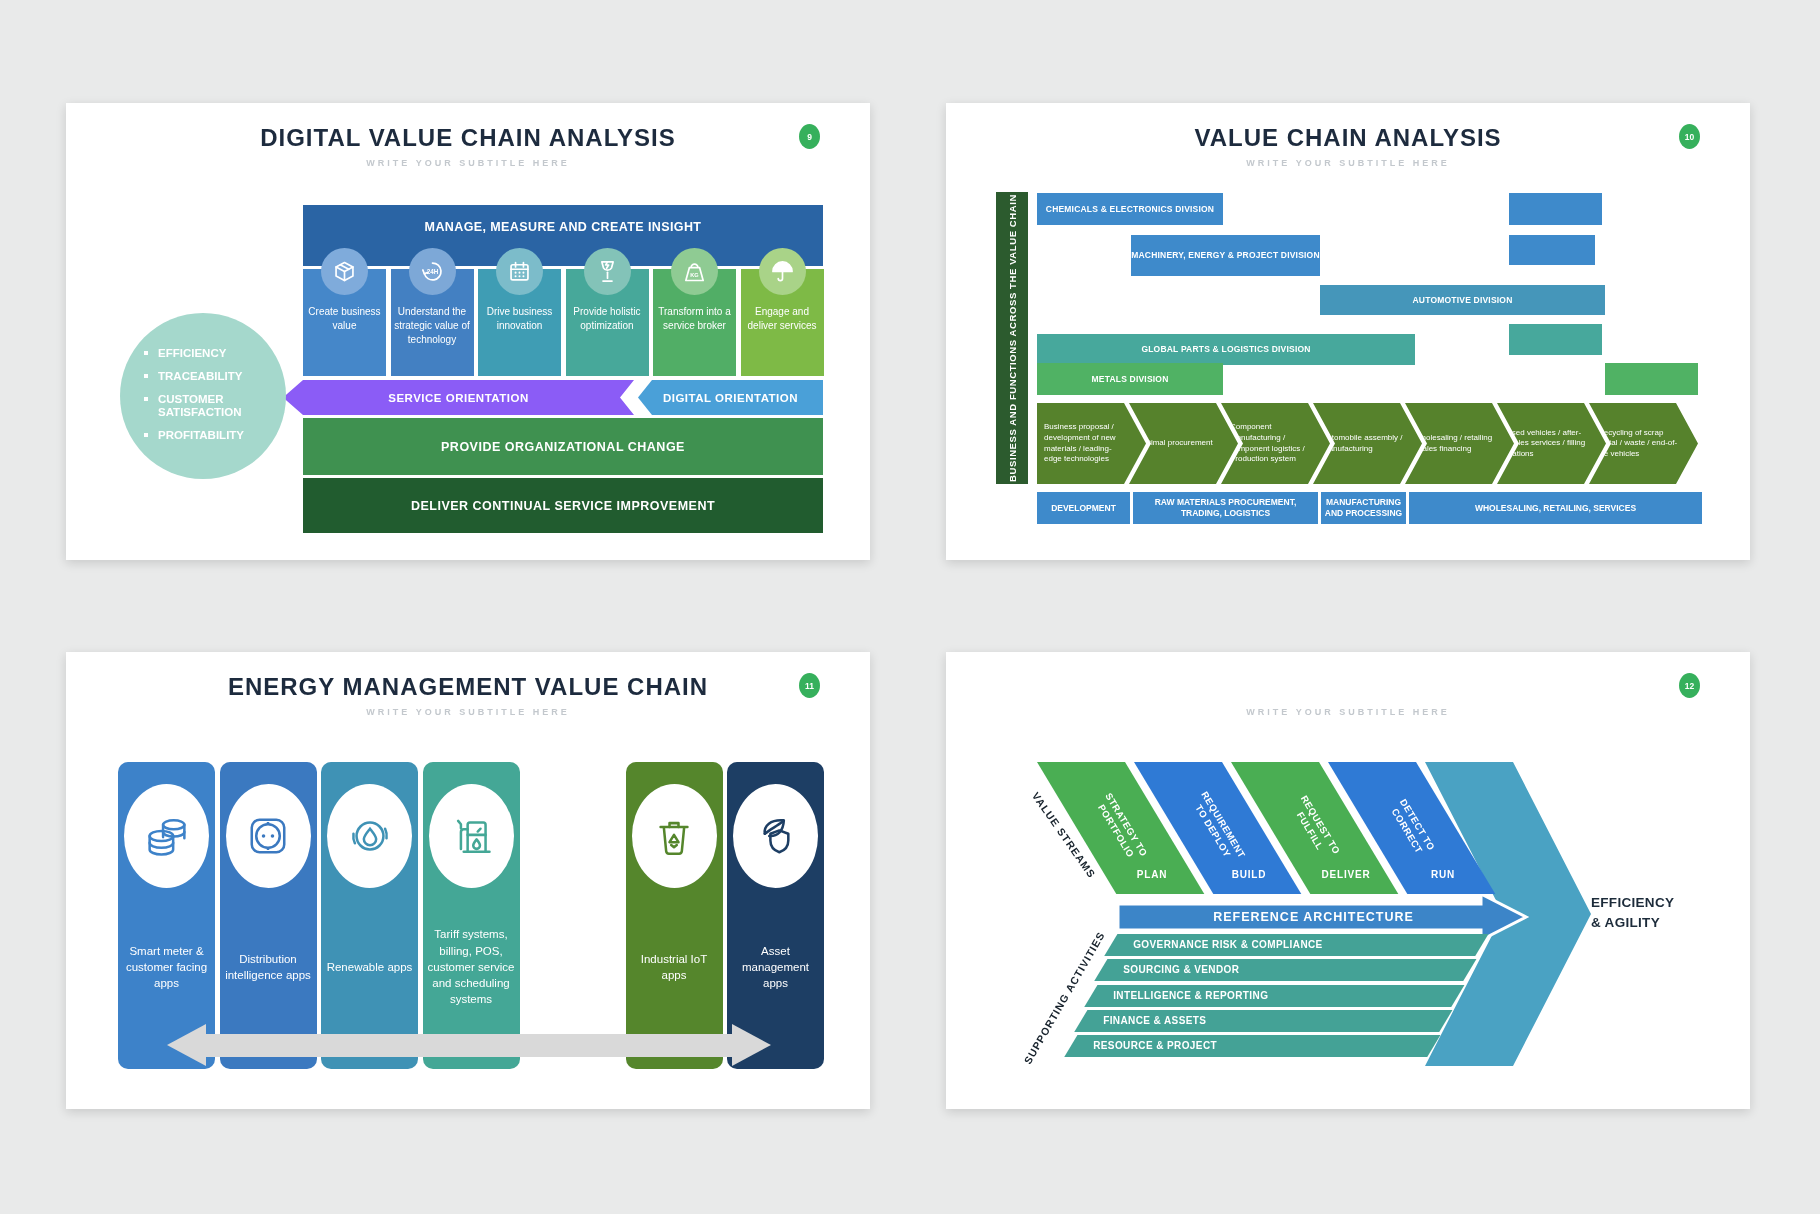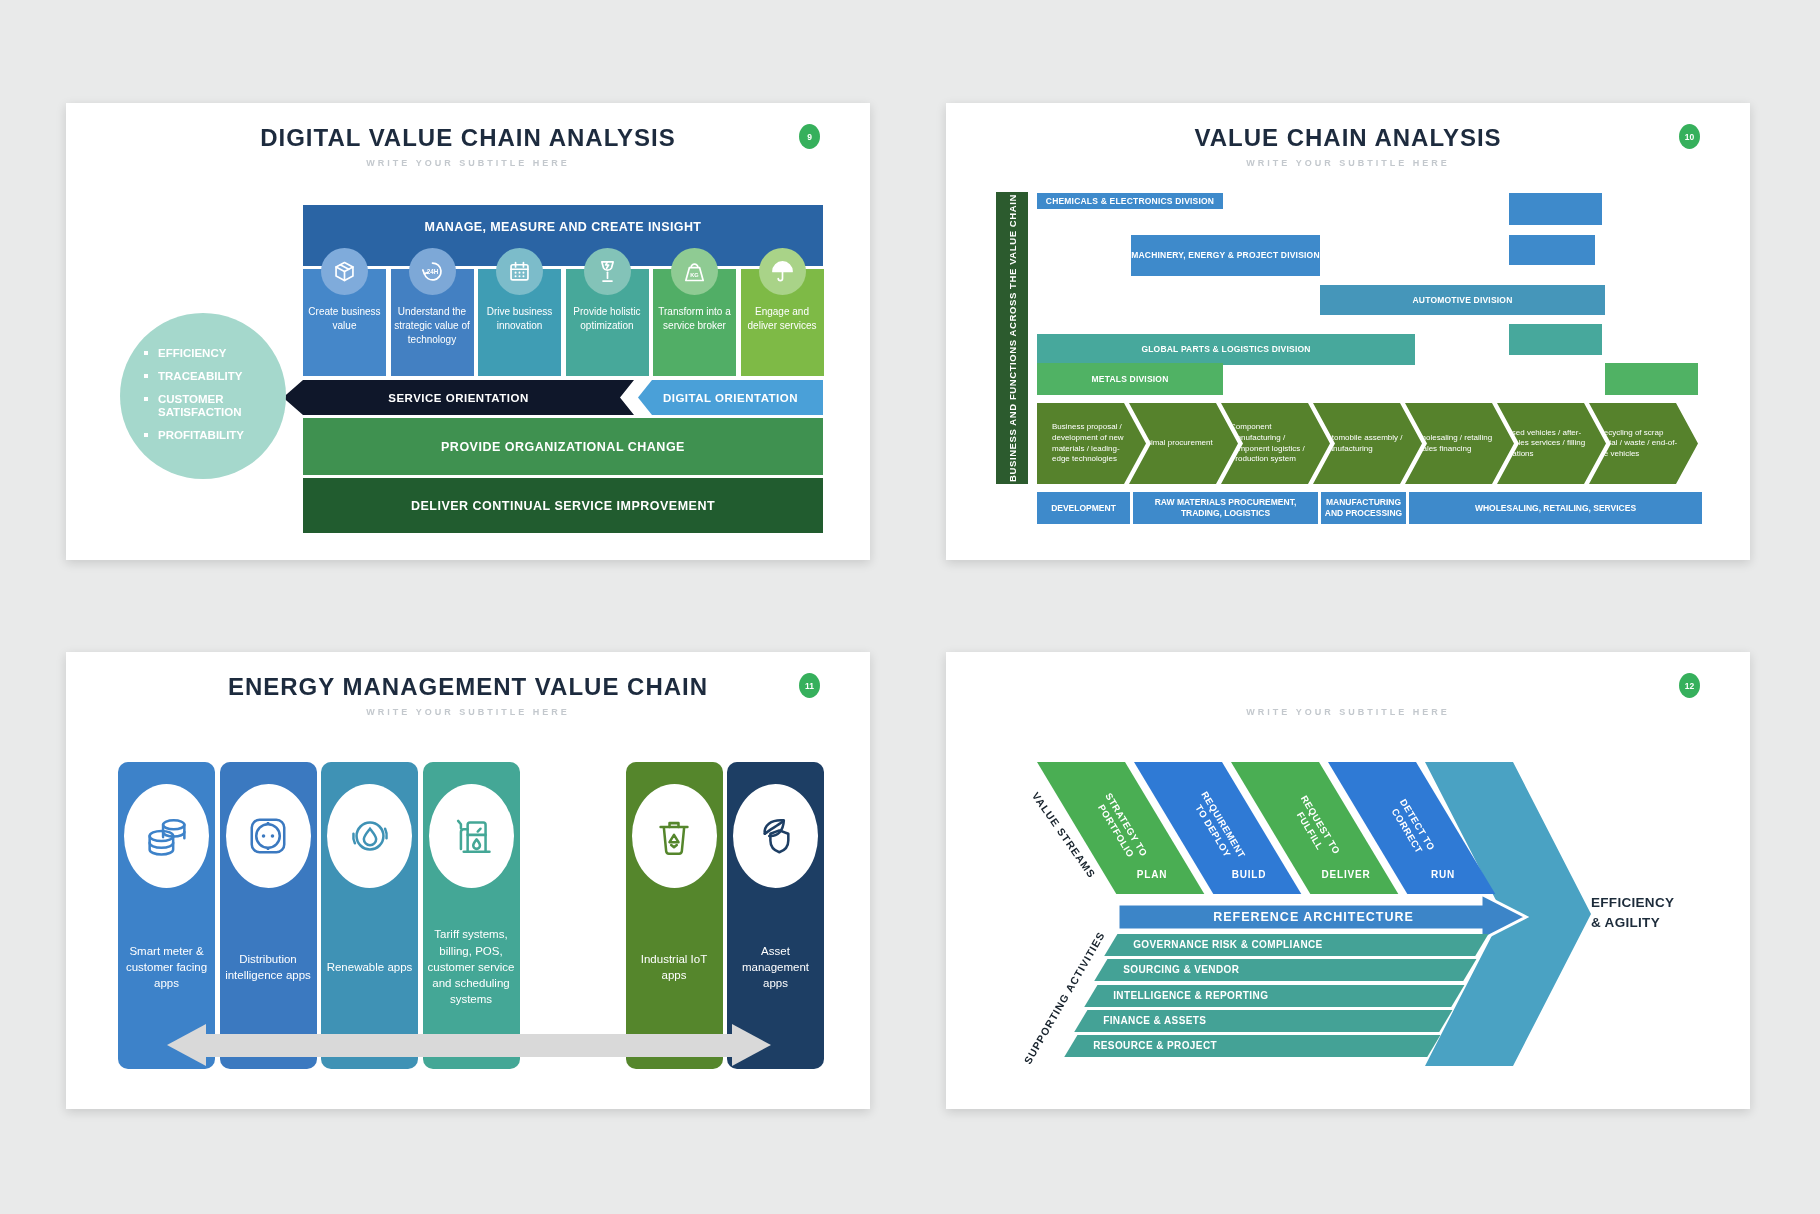--- a/index.html
+++ b/index.html
@@ -18,21 +18,21 @@
   .d-header{position:absolute;left:237px;top:102px;width:520px;height:61px;background:#2a64a4;
             color:#fff;font-size:12.5px;font-weight:bold;text-align:center;padding-top:15px;
             box-sizing:border-box;letter-spacing:.4px;}
   .d-col{position:absolute;top:166px;width:83px;height:107px;}
   .d-label{margin-top:36px;padding:0 3px;text-align:center;color:#fff;font-size:10px;line-height:1.42;}
   .d-circ{position:absolute;top:145px;width:47px;height:47px;border-radius:50%;
           display:flex;align-items:center;justify-content:center;}
   .d-circ svg{width:27px;height:27px;}
   .d-band{position:absolute;top:277px;height:35px;color:#fff;font-size:11.5px;font-weight:bold;
           letter-spacing:.5px;display:flex;align-items:center;justify-content:center;}
-  .d-serv{left:217px;width:351px;background:#0f172a;
+  .d-serv{left:217px;width:351px;background:#8b5cf6;
           clip-path:polygon(0 50%,20px 0,100% 0,calc(100% - 14px) 50%,100% 100%,20px 100%);}
   .d-digi{left:572px;width:185px;background:#4aa0d8;
           clip-path:polygon(0 50%,14px 0,100% 0,100% 100%,14px 100%);}
   .d-green{position:absolute;left:237px;top:315px;width:520px;height:57px;background:#3f9150;
            color:#fff;font-size:12.5px;font-weight:bold;letter-spacing:.5px;
            display:flex;align-items:center;justify-content:center;}
   .d-dark{position:absolute;left:237px;top:375px;width:520px;height:55px;background:#215c2f;
           color:#fff;font-size:12.5px;font-weight:bold;letter-spacing:.5px;
           display:flex;align-items:center;justify-content:center;}
   .d-circle{position:absolute;left:54px;top:210px;width:166px;height:166px;border-radius:50%;
@@ -45,21 +45,21 @@
   .v-side{position:absolute;left:50px;top:89px;width:32px;height:292px;background:#2c5b2e;}
   .v-side span{position:absolute;left:-130px;top:130px;width:292px;height:32px;
                transform:rotate(-90deg);display:flex;align-items:center;justify-content:center;
                color:#fff;font-size:9.5px;font-weight:bold;letter-spacing:.6px;white-space:nowrap;}
   .v-row{position:absolute;color:#fff;font-size:8.5px;font-weight:bold;text-align:center;
          display:flex;align-items:center;justify-content:center;line-height:1.25;letter-spacing:.2px;}
   .v-chev{position:absolute;top:300px;width:115px;height:81px;background:#56822c;
           clip-path:polygon(22px 50%,0 0,87px 0,109px 50%,87px 100%,0 100%);
           color:#fff;font-size:8px;line-height:1.32;display:flex;align-items:center;
           padding:4px 24px 4px 9px;box-sizing:border-box;}
-  .v-chev.first{clip-path:polygon(0 0,87px 0,109px 50%,87px 100%,0 100%);padding-left:15px;}
+  .v-chev.first{clip-path:polygon(0 0,87px 0,109px 50%,87px 100%,0 100%);padding-left:7px;}
   .v-phase{position:absolute;top:389px;height:32px;background:#3e8acb;color:#fff;font-size:8.5px;
            font-weight:bold;text-align:center;display:flex;align-items:center;justify-content:center;
            line-height:1.25;padding:0 2px;box-sizing:border-box;}
   
   .e-col{position:absolute;top:110px;width:97px;height:307px;border-radius:10px;}
   .e-oval{position:absolute;left:6px;top:22px;width:85px;height:104px;background:#fff;border-radius:50%;
           display:flex;align-items:center;justify-content:center;}
   .e-oval svg{width:56px;height:56px;}
   .e-label{position:absolute;left:3px;right:3px;top:140px;height:130px;display:flex;align-items:center;
            justify-content:center;text-align:center;color:#fff;font-size:11.5px;line-height:1.42;}
@@ -185,21 +185,21 @@
 
 <div class="card" style="left:946px;top:103px">
   <div class="s-title">VALUE CHAIN ANALYSIS</div>
   <div class="s-sub">WRITE YOUR SUBTITLE HERE</div>
   <div class="badge">10</div>
 
   <div class="v-side">
     <span>BUSINESS AND FUNCTIONS ACROSS THE VALUE CHAIN</span>
     </div>
 
-  <div class="v-row" style="left:91px;top:90px;width:186px;height:16px;background:#3e8acb">CHEMICALS &amp; ELECTRONICS DIVISION</div>
+  <div class="v-row" style="left:91px;top:90px;width:186px;height:32px;background:#3e8acb">CHEMICALS &amp; ELECTRONICS DIVISION</div>
   <div class="v-row" style="left:563px;top:90px;width:93px;height:32px;background:#3e8acb"></div>
   <div class="v-row" style="left:185px;top:132px;width:189px;height:41px;background:#3e8acb">MACHINERY, ENERGY &amp; PROJECT DIVISION</div>
   <div class="v-row" style="left:563px;top:132px;width:86px;height:30px;background:#3e8acb"></div>
   <div class="v-row" style="left:374px;top:182px;width:285px;height:30px;background:#4596ba">AUTOMOTIVE DIVISION</div>
   <div class="v-row" style="left:91px;top:231px;width:378px;height:31px;background:#47a89c">GLOBAL PARTS &amp; LOGISTICS DIVISION</div>
   <div class="v-row" style="left:563px;top:221px;width:93px;height:31px;background:#47a89c"></div>
   <div class="v-row" style="left:91px;top:260px;width:186px;height:32px;background:#50b264">METALS DIVISION</div>
   <div class="v-row" style="left:659px;top:260px;width:93px;height:32px;background:#50b264"></div>
 
   <div class="v-chev first" style="left:91px">Business proposal / development of new materials / leading-edge technologies</div>

